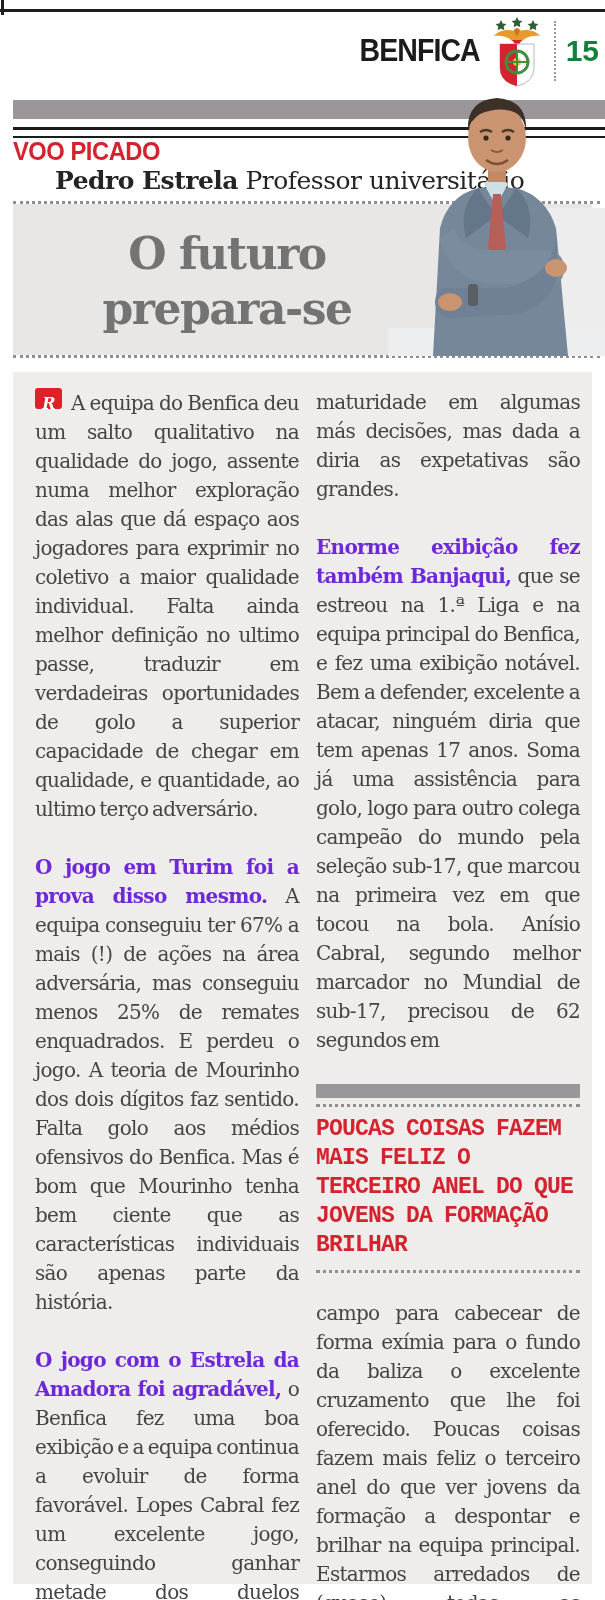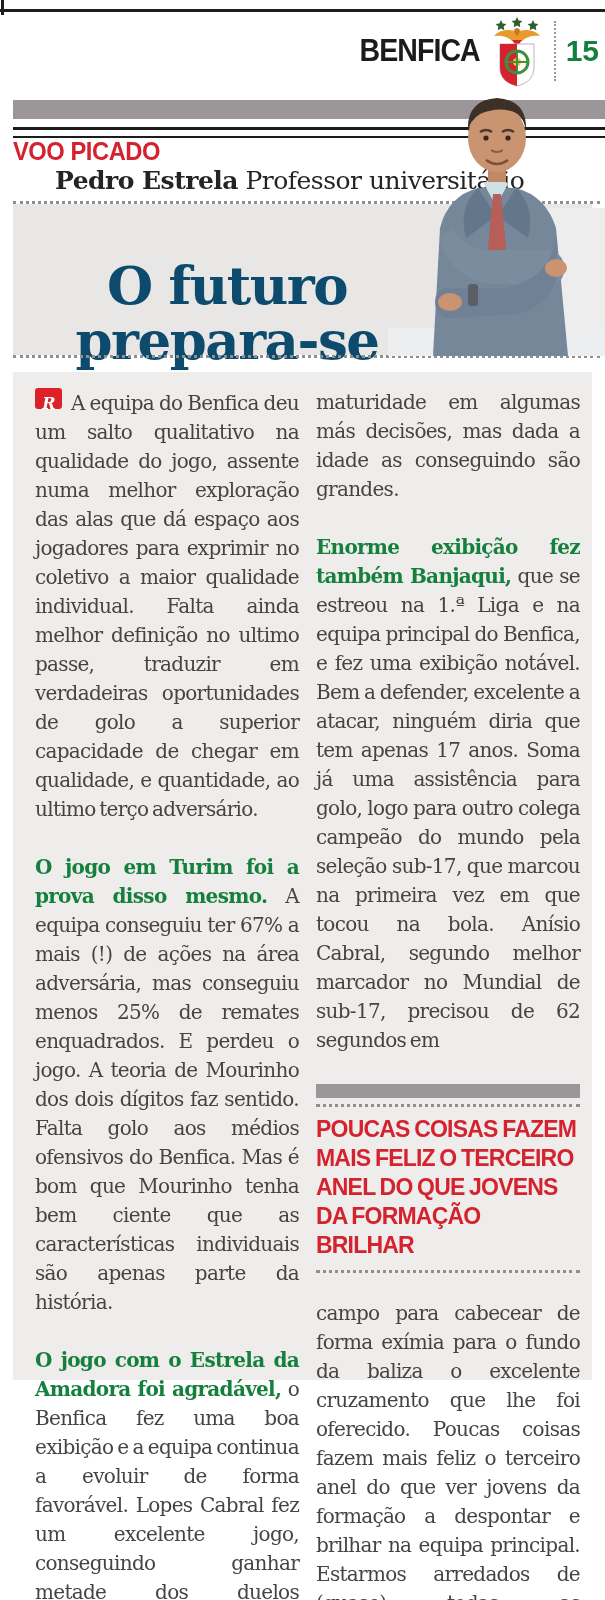--- a/index.html
+++ b/index.html
@@ -21,39 +21,39 @@
                border-top:3px solid #1c1c1c;border-bottom:2px solid #1c1c1c;}
   .section-label{position:absolute;left:13px;top:137px;font-family:"Liberation Sans", sans-serif;
                  font-weight:bold;font-size:25px;letter-spacing:-.5px;color:#d4232e;transform:scaleX(.95);transform-origin:left center;}
   .byline{position:absolute;left:55px;top:166px;font-size:25px;color:#242424;letter-spacing:-.5px;}
   .byline .name{font-weight:bold;}
   .dotted-rule{position:absolute;left:13px;right:5px;border-top:3px dotted #8f8f8f;}
   .rule-a{top:201px;} .rule-b{top:355px;}
   
   .headline-box{position:absolute;left:13px;right:13px;top:204px;height:151px;background:#e9e7e5;}
   .headline{position:absolute;left:18px;top:22px;width:392px;text-align:center;
-            font-weight:bold;font-size:53px;line-height:55px;color:#0c4a6e;letter-spacing:-1.5px;margin-top:32px;}
+            font-weight:bold;font-size:44px;line-height:55px;color:#737373;letter-spacing:-1.5px;}
   
   .photo{position:absolute;left:388px;top:88px;width:217px;height:268px;z-index:3;overflow:hidden;}
   
-  .body-box{position:absolute;left:13px;right:13px;top:372px;height:1008px;background:#efedeb;
+  .body-box{position:absolute;left:13px;right:13px;top:372px;height:1212px;background:#efedeb;
             display:flex;gap:17px;padding:16px 12px 0 22px;box-sizing:border-box;}
   .col{width:266px;font-size:20px;line-height:29px;color:#454442;text-align:justify;
        letter-spacing:-.7px;word-spacing:-2px;}
   .col p{margin:0 0 29px 0;}
-  .lead{font-weight:bold;color:#15803d;}
+  .lead{font-weight:bold;color:#6d28d9;}
   .rbadge{display:inline-block;width:27px;height:21px;background:#dd2128;border-radius:3px;
           margin-right:9px;text-align:center;vertical-align:1px;}
   .rbadge i{font-family:"DejaVu Serif", serif;font-style:italic;font-weight:bold;color:#fff;
             font-size:16px;line-height:21px;}
   
   .pq{margin:28px 0 0 0;}
   .pq-bar{height:14px;background:#9b9699;}
   .pq-text{margin:6px 0;padding:8px 0 10px 0;border-top:3px dotted #8f8f8f;border-bottom:3px dotted #8f8f8f;
-           font-family:Liberation Sans, sans-serif;font-weight:bold;font-size:23px;line-height:29px;
+           font-family:Liberation Mono, monospace;font-weight:bold;font-size:23px;line-height:29px;
            color:#d4232e;letter-spacing:-.8px;text-align:left;word-spacing:-1px;}
   .pq + p{margin-top:26px;}
 </style>
 </head>
 <body>
 
 <div class="page">
 
   <div class="top-rule"></div>
   <div class="corner-tick"></div>
@@ -128,21 +128,21 @@
     <path d="M98 72 q11 8 22 0" stroke="#7e4f34" stroke-width="2.6" fill="none"></path>
   </svg>
 
   <div class="body-box">
     <div class="col">
       <p><span class="rbadge"><i>R</i></span><span>A equipa do Benfica deu um salto qualitativo na qualidade do jogo, assente numa melhor exploração das alas que dá espaço aos jogadores para exprimir no coletivo a maior qualidade individual. Falta ainda melhor definição no ultimo passe, traduzir em verdadeiras oportunidades de golo a superior capacidade de chegar em qualidade, e quantidade, ao ultimo terço adversário.</span></p>
       <p><span class="lead">O jogo em Turim foi a prova disso mesmo.</span> <span>A equipa conseguiu ter 67% a mais (!) de ações na área adversária, mas conseguiu menos 25% de remates enquadrados. E perdeu o jogo. A teoria de Mourinho dos dois dígitos faz sentido. Falta golo aos médios ofensivos do Benfica. Mas é bom que Mourinho tenha bem ciente que as características individuais são apenas parte da história.</span></p>
       <p><span class="lead">O jogo com o Estrela da Amadora foi agradável,</span> <span>o Benfica fez uma boa exibição e a equipa continua a evoluir de forma favorável. Lopes Cabral fez um excelente jogo, conseguindo ganhar metade dos duelos individuais na ala esquerda, que contribuíram para um golo, uma assistência e um penálti. Dá intensidade, velocidade e profundidade. Nota-se alguma falta de</span></p>
     </div>
     <div class="col">
-      <p><span>maturidade em algumas más decisões, mas dada a idade as conseguindo são grandes.</span></p>
+      <p><span>maturidade em algumas más decisões, mas dada a diria as expetativas são grandes.</span></p>
       <p><span class="lead">Enorme exibição fez também Banjaqui,</span> <span>que se estreou na 1.ª Liga e na equipa principal do Benfica, e fez uma exibição notável. Bem a defender, excelente a atacar, ninguém diria que tem apenas 17 anos. Soma já uma assistência para golo, logo para outro colega campeão do mundo pela seleção sub-17, que marcou na primeira vez em que tocou na bola. Anísio Cabral, segundo melhor marcador no Mundial de sub-17, precisou de 62 segundos em</span></p>
       <div class="pq">
         <div class="pq-bar"></div>
         <div class="pq-text">POUCAS COISAS FAZEM MAIS FELIZ O TERCEIRO ANEL DO QUE JOVENS DA FORMAÇÃO BRILHAR</div>
       </div>
       <p><span>campo para cabecear de forma exímia para o fundo da baliza o excelente cruzamento que lhe foi oferecido. Poucas coisas fazem mais feliz o terceiro anel do que ver jovens da formação a despontar e brilhar na equipa principal. Estarmos arredados de (quase) todas as competições permite-nos pensar para lá do imediato. E dar minutos a estes jovens é dos melhores investimentos que podem haver. O futuro prepara-se... no presente.</span></p>
     </div>
   </div>
 
 </div>

